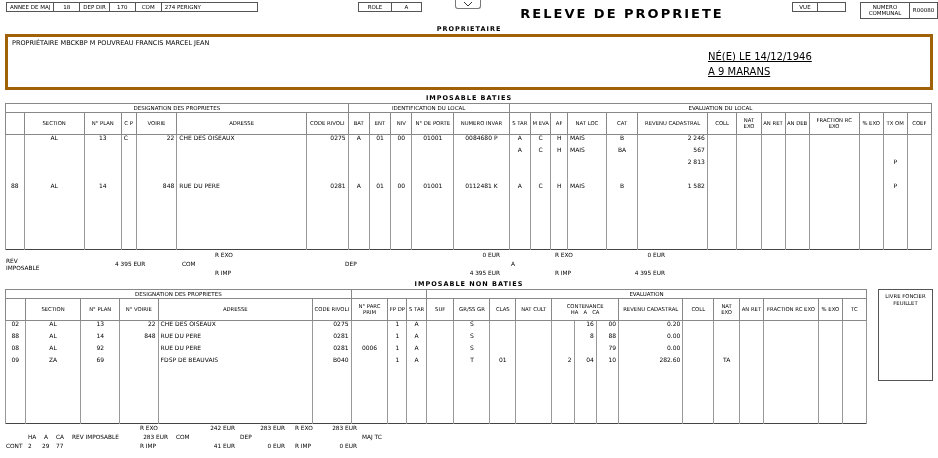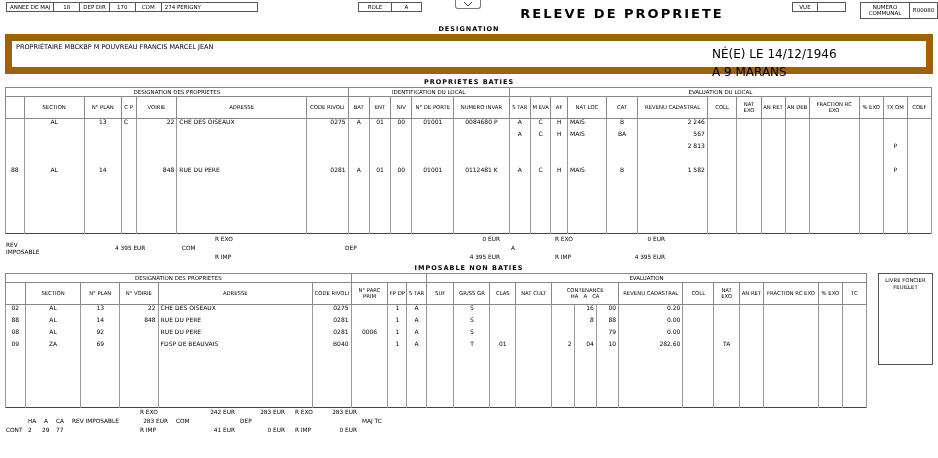--- a/index.html
+++ b/index.html
@@ -19,24 +19,24 @@
   .hdr-cell:first-child { border-left:1px solid #555; }
   .hdr-cell.wide { min-width:44px; justify-content:flex-start; text-align:left; }
   .role-box { position:absolute; left:358px; top:2px; display:flex; }
   .vue-box { position:absolute; left:792px; top:2px; display:flex; }
   .numcom-box { position:absolute; left:860px; top:2px; display:flex; }
   .chevron-wrap { position:absolute; left:455px; top:0; width:26px; height:9px; border:1px solid #777; border-top:none; border-radius:0 0 3px 3px; display:flex; align-items:center; justify-content:center; cursor:pointer; }
   .chevron-wrap svg { display:block; }
   .page-title { position:absolute; left:446px; right:140px; top:6px; text-align:center; font-size:13px; font-weight:bold; letter-spacing:2px; font-family:"DejaVu Sans", sans-serif; }
   
   .section-label { text-align:center; font-size:6.5px; font-weight:bold; letter-spacing:1px; margin:1px 0; }
-  .prop-box { border:7px solid #a16207; margin:1px 5px 4px 5px; height:40px; position:relative; padding:2px 4px; }
+  .prop-box { border:3px solid #a16207; margin:1px 5px 4px 5px; height:56px; position:relative; padding:2px 4px; }
   .prop-line { font-size:6.5px; line-height:1.5; }
   .prop-line.indent { padding-left:14px; }
-  .birth { position:absolute; left:700px; top:4px; font-size:12px; line-height:1.5; }
+  .birth { position:absolute; left:700px; top:12px; font-size:10px; line-height:1.5;text-decoration:underline; }
   
   table { border-collapse:collapse; table-layout:fixed; }
   .ptable { width:927px; margin:0 5px; border:1px solid #444; }
   .nbtable { width:862px; border:1px solid #444; }
   th { font-weight:normal; font-size:5.3px; line-height:1.1; text-align:center; vertical-align:middle; border:1px solid #888; padding:0 1px; overflow:hidden; }
   .group-row th { height:9px; font-size:5.5px; }
   .colhead-row th { height:22px; }
   tbody td { font-size:6px; line-height:1.1; border-left:1px solid #999; border-right:1px solid #999; padding:0 2px; white-space:nowrap; overflow:hidden; vertical-align:top; }
   tbody tr { height:12px; }
   tbody tr:last-child { height:55px; }
@@ -93,30 +93,30 @@
     <div class="hdr-cell" style="min-width:26px">VUE</div>
     <div class="hdr-cell" style="min-width:28px"></div>
   </div>
 
   <div class="numcom-box">
     <div class="hdr-cell" style="min-width:48px">NUMERO COMMUNAL</div>
     <div class="hdr-cell" style="min-width:28px">R00080</div>
   </div>
 </div>
 
-<div class="section-label">DESIGNATION</div>
+<div class="section-label">PROPRIETAIRE</div>
 <div class="prop-box">
   <div class="prop-line">PROPRIÉTAIRE MBCKBP M POUVREAU FRANCIS MARCEL JEAN</div>
   <div class="birth">
     <div>NÉ(E) LE 14/12/1946</div>
     <div>A 9 MARANS</div>
   </div>
 </div>
 
-<div class="section-label">PROPRIETES BATIES</div>
+<div class="section-label">IMPOSABLE BATIES</div>
 <table class="ptable">
   <colgroup>
     <col style="width:2%">
       <col style="width:6.5%">
       <col style="width:4%">
       <col style="width:1.6%">
     <col style="width:4.4%">
       <col style="width:14%">
       <col style="width:4.5%">
     <col style="width:2.3%">

